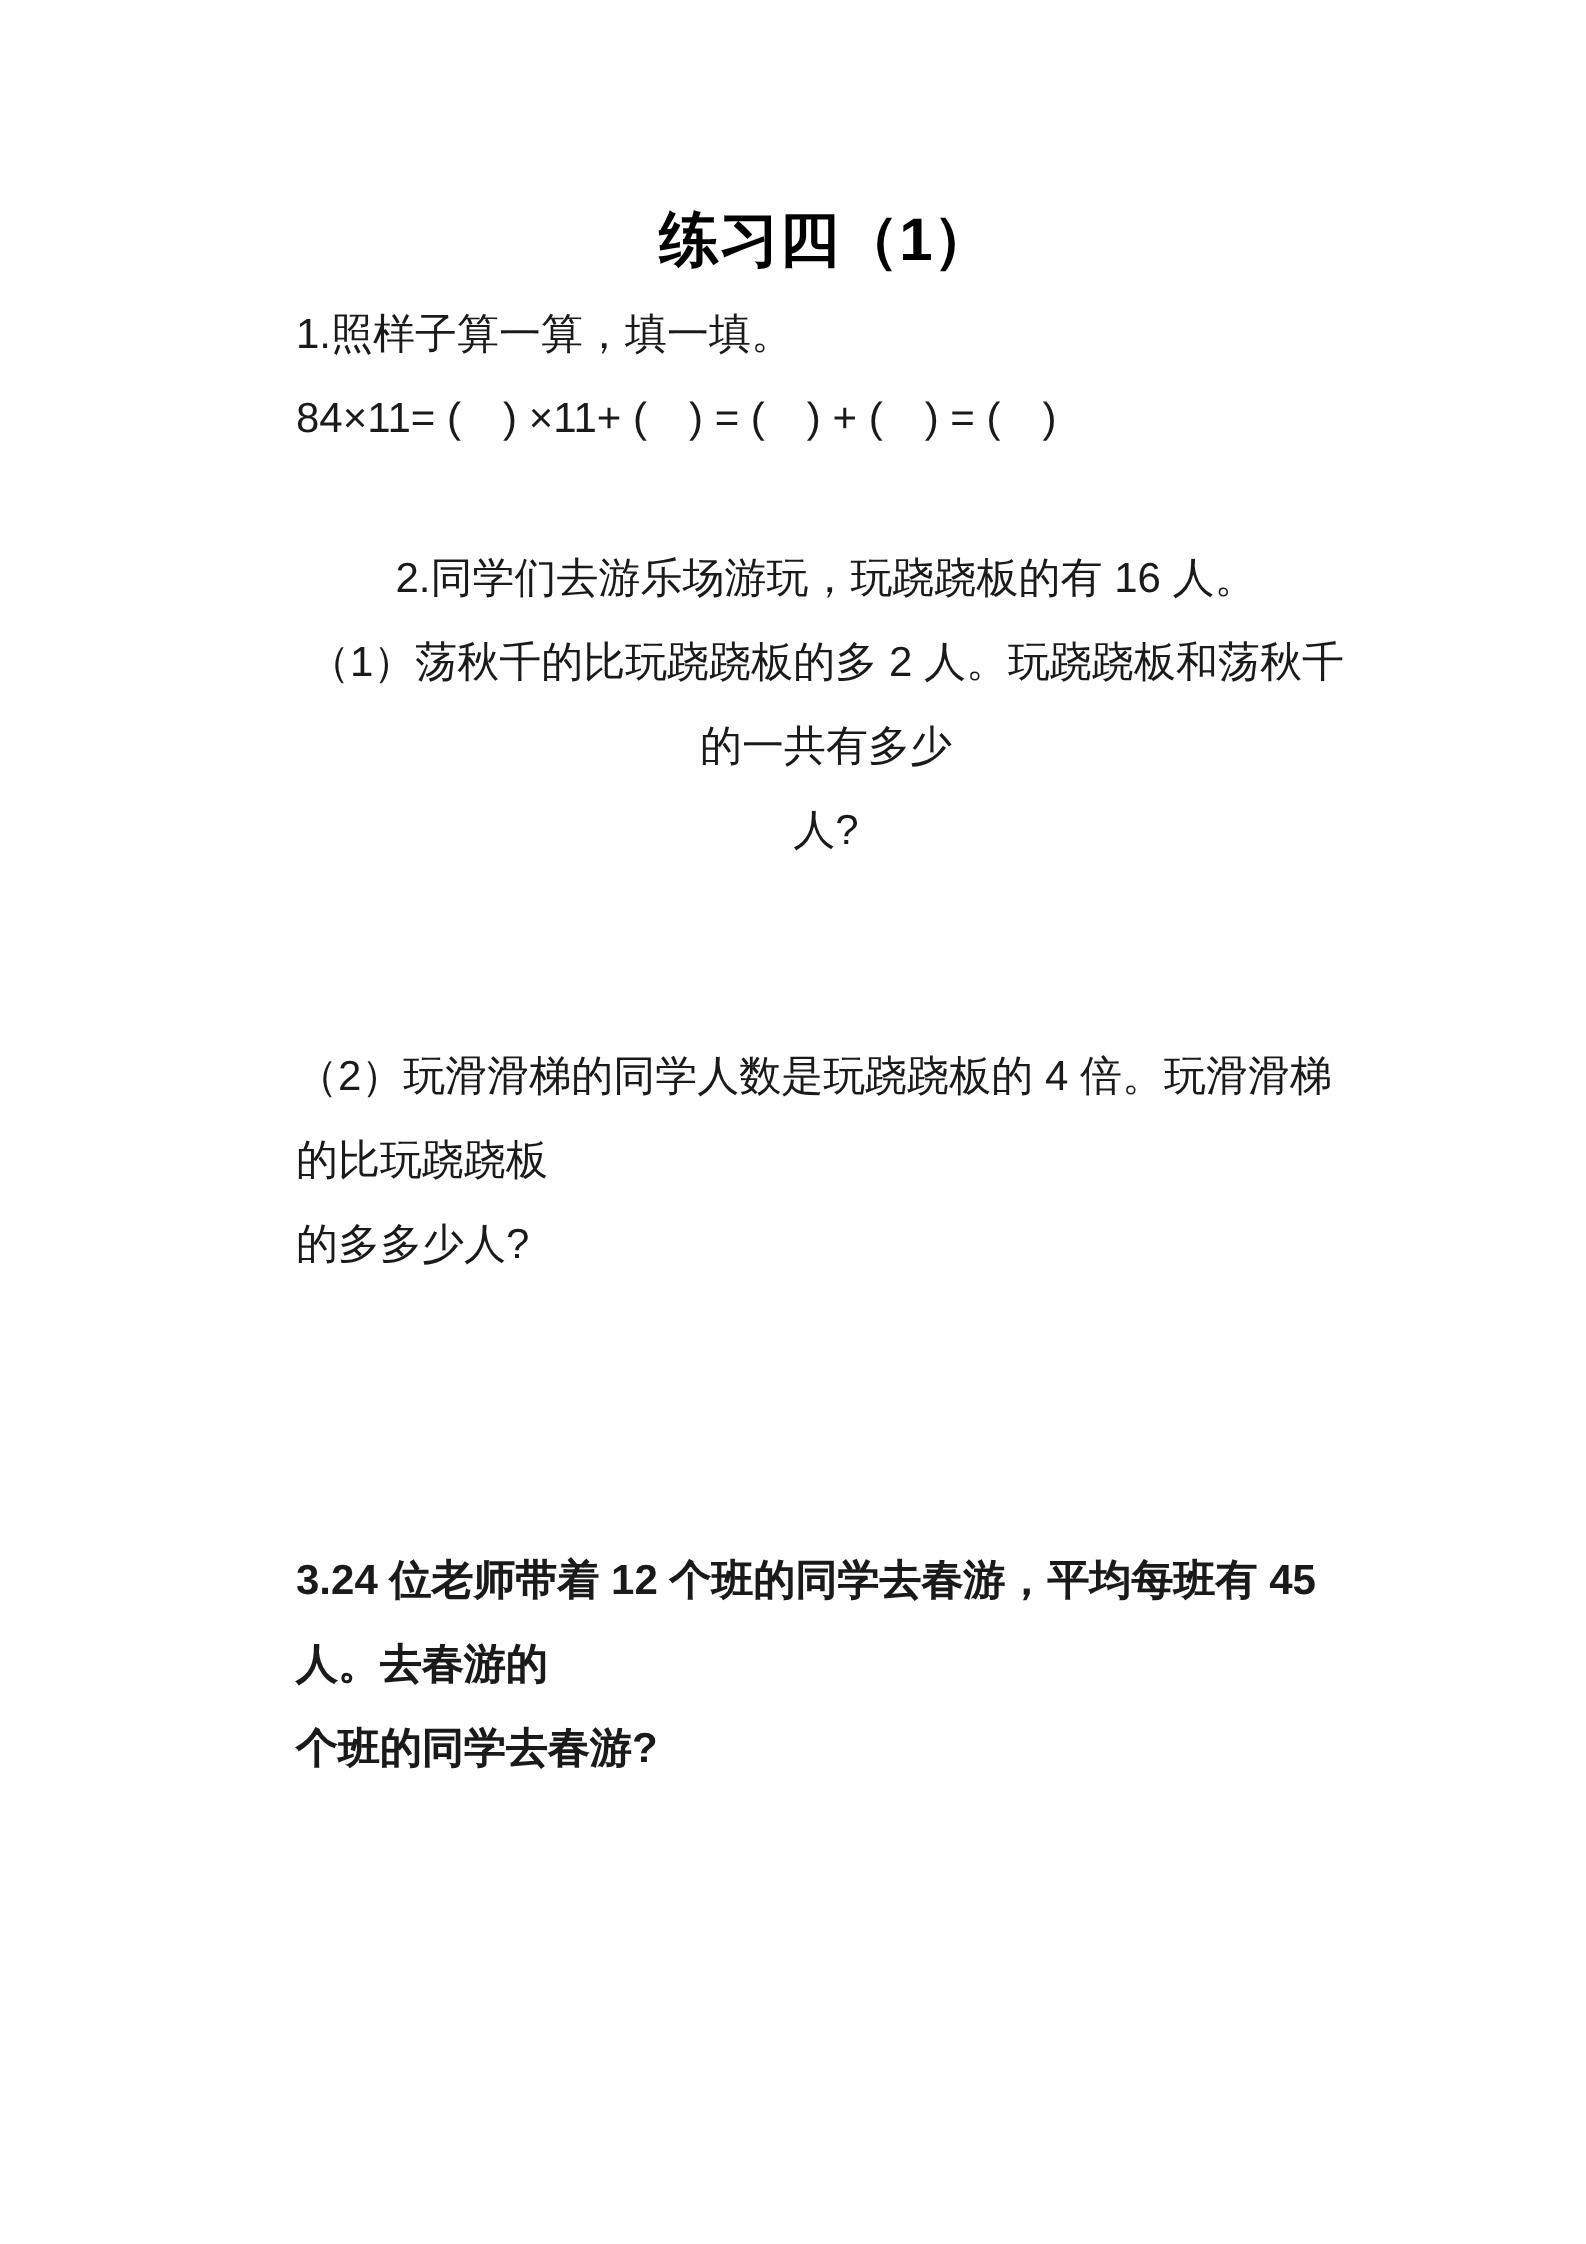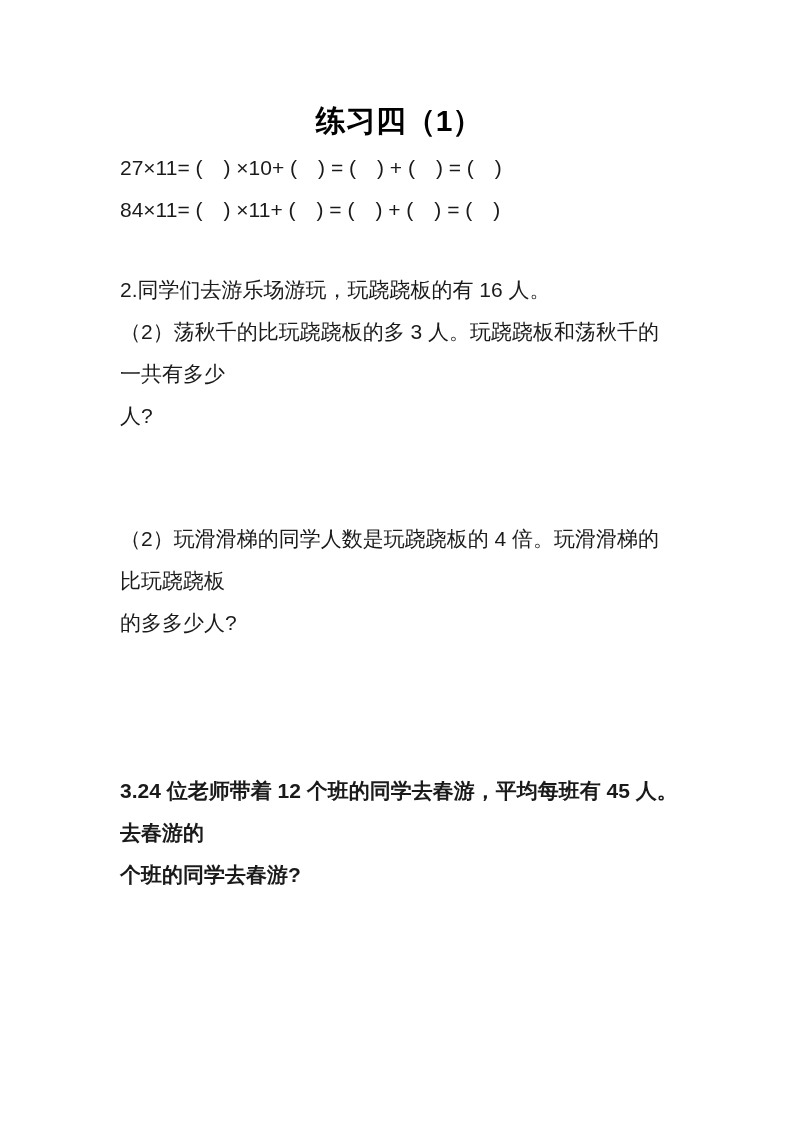--- a/index.html
+++ b/index.html
@@ -9,57 +9,58 @@
   }
   .page {
     position: relative;
     width: 793px;
     height: 1122px;
     background: #ffffff;
     overflow: hidden;
   }
   .content {
     padding: 0 115px 0 120px;
+    margin-left: 28px;
   }
   .title {
     margin-top: 103px;
     font-size: 30px;
     line-height: 36px;
     font-weight: bold;
     text-align: center;
     color: #000000;
     white-space: pre-wrap;
   }
   .line {
     font-size: 21px;
     line-height: 42px;
     color: #1a1a1a;
     white-space: pre-wrap;
   }
   .block-p1   { margin-top: 8px; }
-  .block-p2   { margin-top: 38px; }
+  .block-p2   { margin-top: 38px; text-align: center; }
   .block-p2b  { margin-top: 81px; }
   .block-p3   { margin-top: 126px; font-weight: bold; }
 </style>
 </head>
 <body>
 
 <div class="page">
   <div class="content">
 
     <h1 class="title">练习四（1）</h1>
 
     <div class="block-p1">
-      <p class="line">27×11= (　) ×10+ (　) = (　) + (　) = (　)</p>
+      <p class="line">1.照样子算一算，填一填。</p>
       <p class="line">84×11= (　) ×11+ (　) = (　) + (　) = (　)</p>
     </div>
 
     <div class="block-p2">
       <p class="line">2.同学们去游乐场游玩，玩跷跷板的有 16 人。</p>
-      <p class="line">（2）荡秋千的比玩跷跷板的多 3 人。玩跷跷板和荡秋千的一共有多少</p>
+      <p class="line">（1）荡秋千的比玩跷跷板的多 2 人。玩跷跷板和荡秋千的一共有多少</p>
       <p class="line">人?</p>
     </div>
 
     <div class="block-p2b">
       <p class="line">（2）玩滑滑梯的同学人数是玩跷跷板的 4 倍。玩滑滑梯的比玩跷跷板</p>
       <p class="line">的多多少人?</p>
     </div>
 
     <div class="block-p3">
       <p class="line">3.24 位老师带着 12 个班的同学去春游，平均每班有 45 人。去春游的</p>

